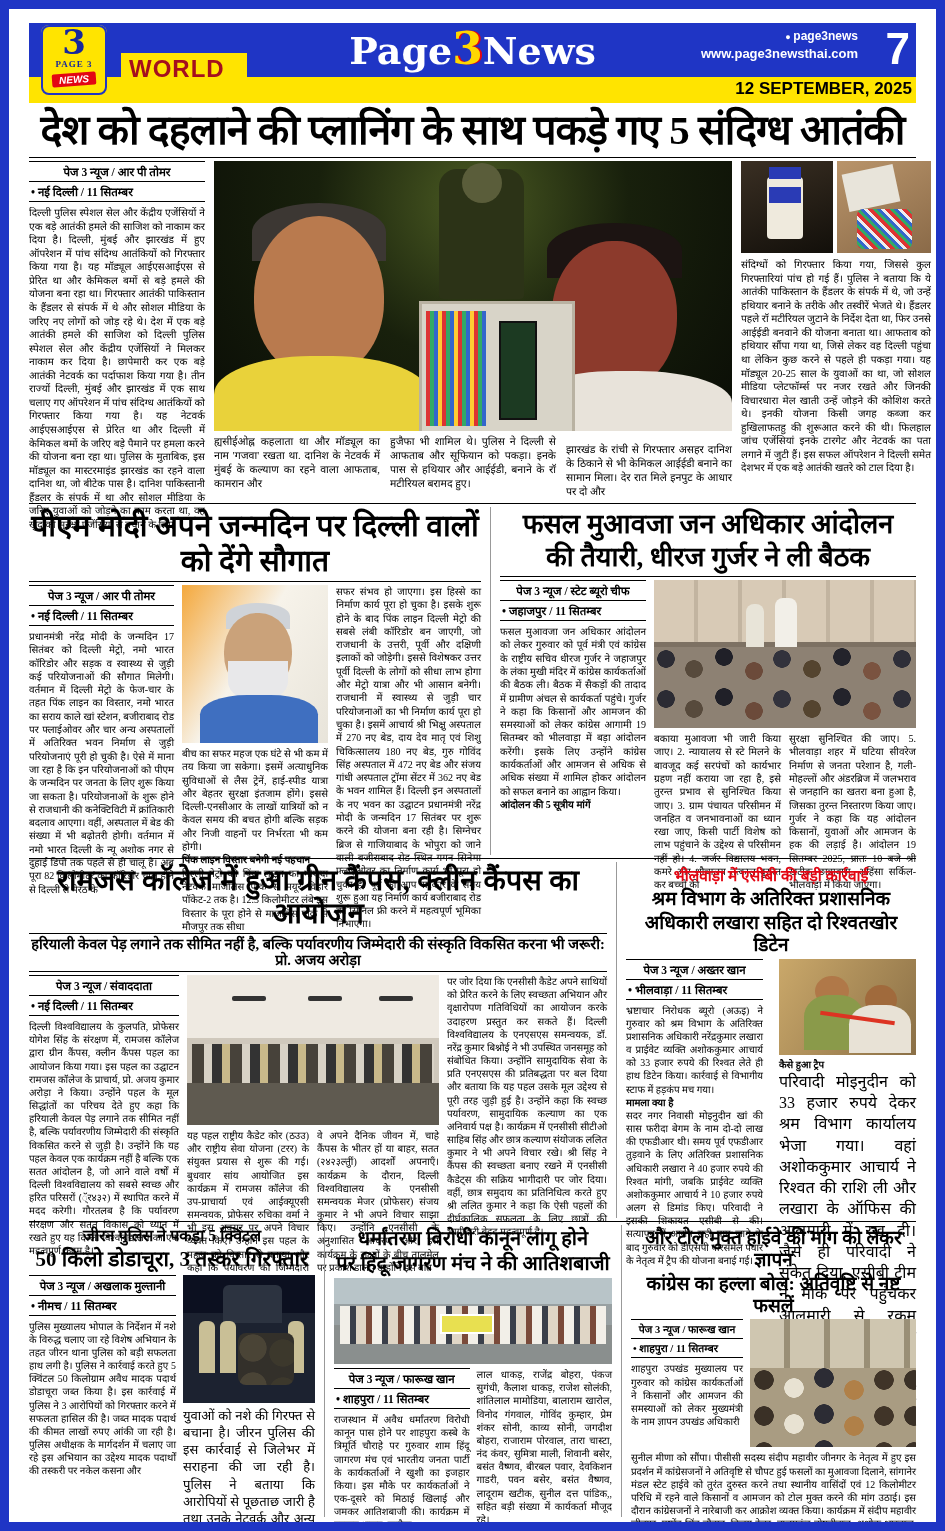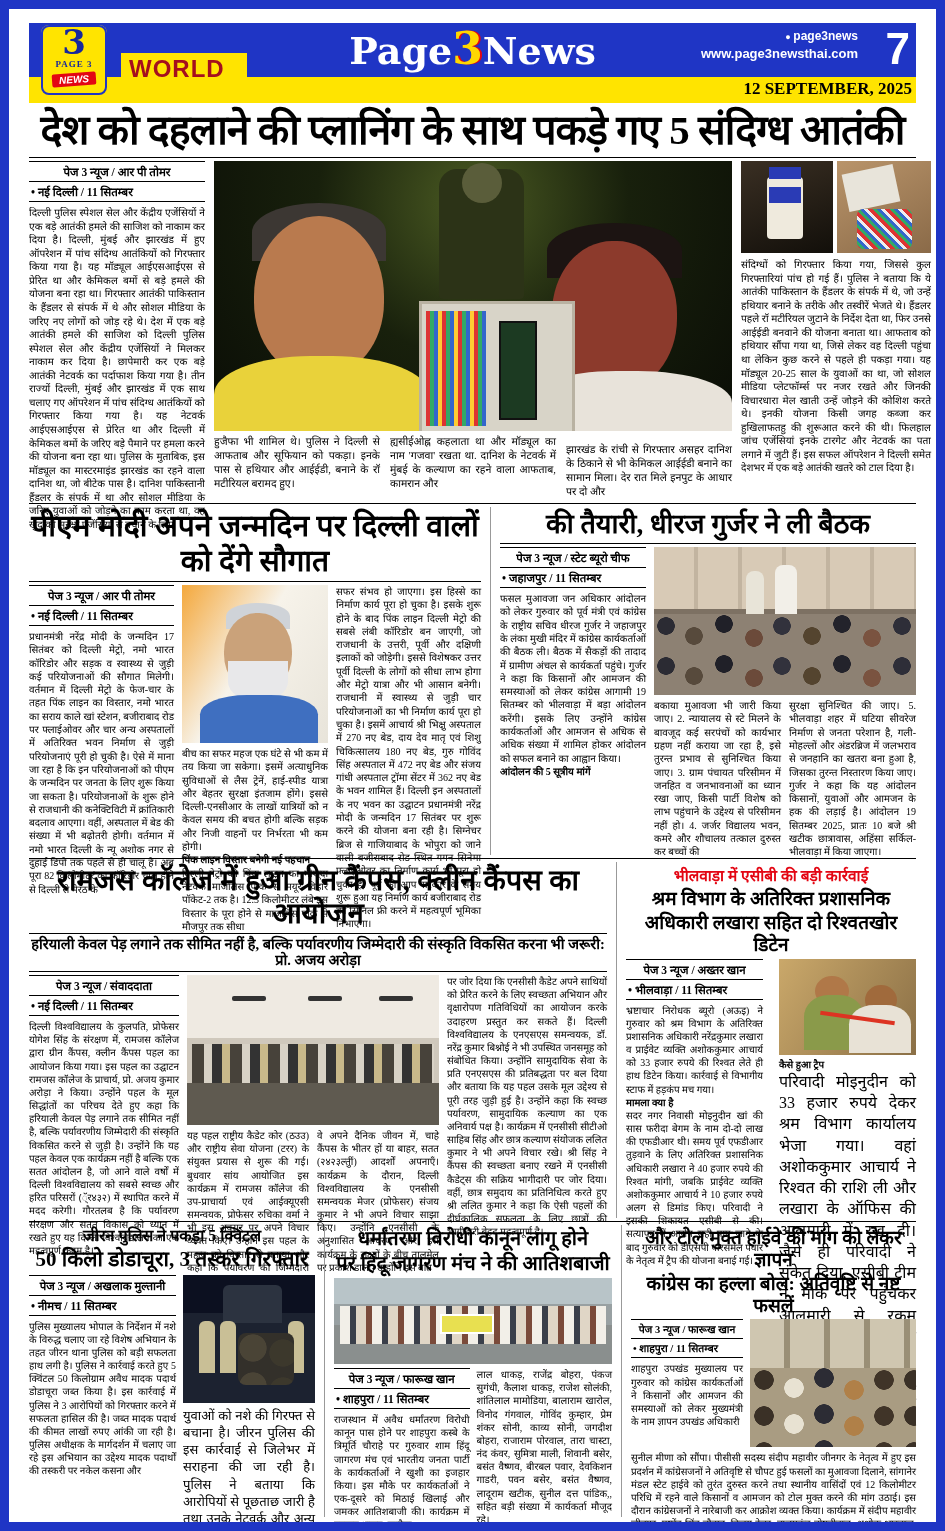--- a/index.html
+++ b/index.html
@@ -21,21 +21,21 @@
   .masthead{position:absolute;left:0;right:0;top:4px;text-align:center;color:#fff;z-index:2;
     font-family:"DejaVu Serif",serif;font-weight:bold;font-size:38px;line-height:44px;}
   .masthead .m3{color:#ffd700;text-shadow:2px 0 0 #e30613;font-size:44px;}
   .hdr-right{position:absolute;right:58px;top:6px;text-align:right;color:#fff;z-index:3;
     font-family:"Liberation Sans",sans-serif;}
   .hdr-right .hand{font-size:12px;font-weight:bold;}
   .hdr-right .hand::before{content:"● ";font-size:9px;}
   .hdr-right .web{font-size:13px;font-weight:bold;margin-top:3px;}
   .pageno{position:absolute;right:6px;top:0px;color:#fff;font-family:"Liberation Sans",sans-serif;
     font-size:44px;font-weight:bold;z-index:3;line-height:52px;}
-  .dateline-strip{position:absolute;right:4px;top:56px;z-index:3;font-family:Liberation Serif, serif;
+  .dateline-strip{position:absolute;right:4px;top:56px;z-index:3;font-family:Liberation Sans, sans-serif;
     font-weight:bold;font-size:17px;color:#000;}
   
   .h1{font-size:41px;font-weight:900;text-align:center;line-height:46px;margin:2px 0 4px 0;letter-spacing:-1px;}
   .rule{border-top:1.5px solid #000;margin:3px 0;}
   .row{display:flex;gap:9px;}
   .bt{font-size:10.6px;line-height:1.33;text-align:justify;}
   .by{font-weight:bold;font-size:11.5px;border-top:1.6px solid #000;border-bottom:1px solid #000;
     padding:2px 0 2px 0;text-align:center;}
   .dl{font-weight:bold;font-size:11.5px;border-bottom:1.3px solid #000;padding:2px 0 2px 2px;margin-bottom:4px;}
   .dl::before{content:"• ";}
@@ -153,22 +153,22 @@
         <div class="faceL"></div>
         <div class="shirtL"></div>
         <div class="hairR"></div>
         <div class="faceR"></div>
         <div class="shirtR"></div>
         <div class="board"></div>
         <div class="wires"></div>
         <div class="chip"></div>
       </div>
       <div class="cap3">
+        <div class="bt" style="flex:1;">ह्यसीईओह्न कहलाता था और मॉड्यूल का नाम 'गजवा' रखता था. दानिश के नेटवर्क में मुंबई के कल्याण का रहने वाला आफताब, कामरान और</div>
         <div class="bt" style="flex:1;">हुजैफा भी शामिल थे। पुलिस ने दिल्ली से आफताब और सूफियान को पकड़ा। इनके पास से हथियार और आईईडी, बनाने के रॉ मटीरियल बरामद हुए।</div>
-        <div class="bt" style="flex:1;">ह्यसीईओह्न कहलाता था और मॉड्यूल का नाम 'गजवा' रखता था. दानिश के नेटवर्क में मुंबई के कल्याण का रहने वाला आफताब, कामरान और</div>
         <div class="bt" style="flex:1;margin-top:8px;">झारखंड के रांची से गिरफ्तार असहर दानिश के ठिकाने से भी केमिकल आईईडी बनाने का सामान मिला। देर रात मिले इनपुट के आधार पर दो और</div>
       </div>
     </div>
     <div style="width:190px;flex:none;">
       <div class="row" style="gap:4px;">
         <div class="photo ph-bottle" style="width:92px;height:92px;">
           <div class="b"></div>
           <div class="cap"></div>
           <div class="lbl"></div>
         </div>
@@ -206,20 +206,21 @@
           <div class="bt" style="font-size:10px;">दिल्ली मेट्रो की पिंक लाइन का मौजूदा नेटवर्क माजलिस पार्क से मयूर विहार पॉकेट-2 तक है। 12.3 किलोमीटर लंबे इस विस्तार के पूरा होने से माजलिस पार्क से मौजपुर तक सीधा</div>
         </div>
         <div style="flex:1;">
           <div class="bt" style="font-size:10px;">सफर संभव हो जाएगा। इस हिस्से का निर्माण कार्य पूरा हो चुका है। इसके शुरू होने के बाद पिंक लाइन दिल्ली मेट्रो की सबसे लंबी कॉरिडोर बन जाएगी, जो राजधानी के उत्तरी, पूर्वी और दक्षिणी इलाकों को जोड़ेगी। इससे विशेषकर उत्तर पूर्वी दिल्ली के लोगों को सीधा लाभ होगा और मेट्रो यात्रा और भी आसान बनेगी। राजधानी में स्वास्थ्य से जुड़ी चार परियोजनाओं का भी निर्माण कार्य पूरा हो चुका है। इसमें आचार्य श्री भिक्षु अस्पताल में 270 नए बेड, दाय देव मातृ एवं शिशु चिकित्सालय 180 नए बेड, गुरु गोविंद सिंह अस्पताल में 472 नए बेड और संजय गांधी अस्पताल ट्रॉमा सेंटर में 362 नए बेड के भवन शामिल हैं। दिल्ली इन अस्पतालों के नए भवन का उद्घाटन प्रधानमंत्री नरेंद्र मोदी के जन्मदिन 17 सितंबर पर शुरू करने की योजना बना रही है। सिग्नेचर ब्रिज से गाजियाबाद के भोपुरा को जाने वाली बजीराबाद रोड स्थित गगन सिनेमा फ्लाईओवर का निर्माण कार्य भी पूरा हो चुका है। पूर्व की आप सरकार के समय शुरू हुआ यह निर्माण कार्य बजीराबाद रोड को सिग्नल फ्री करने में महत्वपूर्ण भूमिका निभाएगा।</div>
         </div>
       </div>
     </div>
     <div class="vsep"></div>
 
     <div style="flex:1;">
+      <div class="h2" style="font-size:27px;">फसल मुआवजा जन अधिकार आंदोलन</div>
       <div class="h2" style="font-size:27px;">की तैयारी, धीरज गुर्जर ने ली बैठक</div>
       <div class="rule"></div>
       <div class="row" style="gap:8px;">
         <div style="width:146px;flex:none;">
           <div class="by">पेज 3 न्यूज / स्टेट ब्यूरो चीफ</div>
           <div class="dl">जहाजपुर / 11 सितम्बर</div>
           <div class="bt" style="font-size:10px;">फसल मुआवजा जन अधिकार आंदोलन को लेकर गुरुवार को पूर्व मंत्री एवं कांग्रेस के राष्ट्रीय सचिव धीरज गुर्जर ने जहाजपुर के लंका मुखी मंदिर में कांग्रेस कार्यकर्ताओं की बैठक ली। बैठक में सैकड़ों की तादाद में ग्रामीण अंचल से कार्यकर्ता पहुंचे। गुर्जर ने कहा कि किसानों और आमजन की समस्याओं को लेकर कांग्रेस आगामी 19 सितम्बर को भीलवाड़ा में बड़ा आंदोलन करेंगी। इसके लिए उन्होंने कांग्रेस कार्यकर्ताओं और आमजन से अधिक से अधिक संख्या में शामिल होकर आंदोलन को सफल बनाने का आह्वान किया।</div>
           <div class="bt sub" style="font-size:10px;">आंदोलन की 5 सूत्रीय मांगें</div>
         </div>
         <div style="flex:1;">

